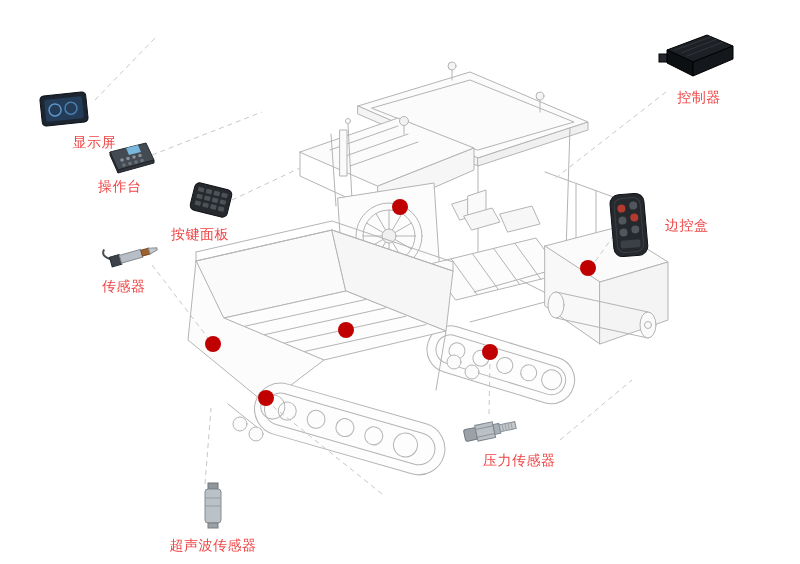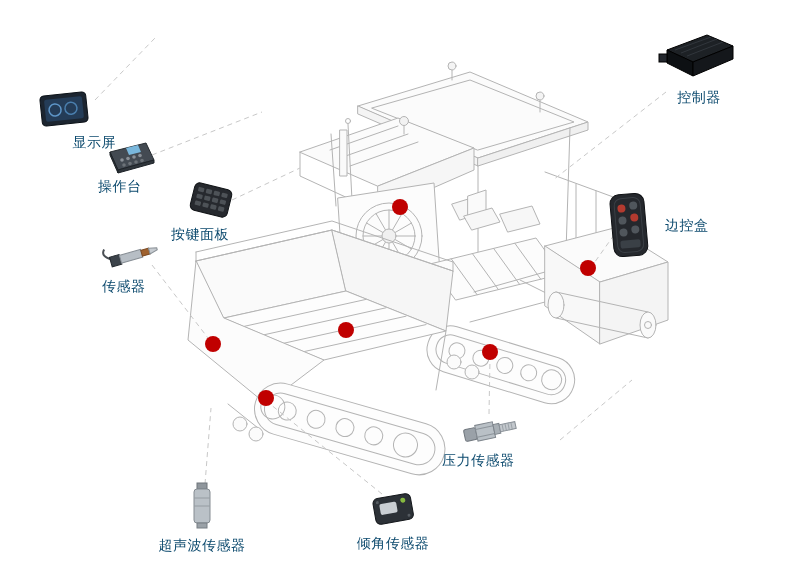--- a/index.html
+++ b/index.html
@@ -1,21 +1,21 @@
 <!DOCTYPE html>
 <html><head>
 <meta charset="utf-8">
 <style>
   html,body{margin:0;padding:0;background:#ffffff;}
   .canvas{
     position:relative;width:800px;height:564px;background:#ffffff;overflow:hidden;
     font-family:"DejaVu Sans","Liberation Sans",sans-serif;
   }
   .layer{position:absolute;left:0;top:0;}
-  .comp{position:absolute;font-size:14px;color:#0c4a6e;letter-spacing:.5px;}
+  .comp{position:absolute;font-size:14px;color:#ef4444;letter-spacing:.5px;}
   .comp .icon{line-height:0;}
   .comp .icon svg{display:block;}
   .comp .label{margin-top:4px;white-space:nowrap;}
 
   #comp-display{left:24px;top:88px;width:92px;}
   #comp-display .icon{margin-left:14px;}
   #comp-display .label{padding-left:2px;text-align:right;}
 
   #comp-console{left:96px;top:140px;width:92px;}
   #comp-console .icon{margin-left:8px;}
@@ -30,27 +30,27 @@
   #comp-sensor .label{padding-left:4px;}
 
   #comp-controller{left:652px;top:30px;width:94px;text-align:center;}
   #comp-controller .icon{display:inline-block;}
 
   #comp-side{left:604px;top:190px;display:flex;align-items:center;gap:11px;}
   #comp-side .label{margin-top:0;}
 
   #comp-pressure{left:440px;top:412px;width:102px;}
   #comp-pressure .icon{margin-left:20px;}
-  #comp-pressure .label{padding-left:2px;}
+  #comp-pressure .label{padding-left:2px;margin-left:41px;}
 
   #comp-speed{left:518px;top:436px;width:94px;}
   #comp-speed .icon{margin-left:16px;}
   #comp-speed .label{padding-left:1px;}
 
-  #comp-ultrasonic{left:153px;top:482px;width:98px;text-align:center;}
+  #comp-ultrasonic{left:164px;top:482px;width:98px;text-align:center;}
   #comp-ultrasonic .icon{display:inline-block;}
 
   #comp-tilt{left:350px;top:488px;width:86px;text-align:center;}
   #comp-tilt .icon{display:inline-block;}
 </style>
 </head>
 <body>
 
 <div class="canvas">
 
@@ -339,28 +339,14 @@
         <rect x="10" y="1" width="10" height="6" fill="#8f969c" stroke="#6e757b"></rect>
         <rect x="7" y="7" width="16" height="34" rx="3" fill="#bac1c7" stroke="#858c92"></rect>
         <line x1="7" y1="16" x2="23" y2="16" stroke="#959ca2"></line>
         <line x1="7" y1="24" x2="23" y2="24" stroke="#959ca2"></line>
         <rect x="10" y="41" width="10" height="5" fill="#9aa1a7" stroke="#777e84"></rect>
       </svg>
     </div>
     <div class="label">超声波传感器</div>
   </div>
 
-  <div class="comp" id="comp-tilt">
-    <div class="icon">
-      <svg width="48" height="40" viewBox="0 0 48 40">
-        <g transform="rotate(-10 24 20)">
-          <rect x="5" y="8" width="38" height="26" rx="5" fill="#2c3137" stroke="#14171b"></rect>
-          <rect x="11" y="14" width="17" height="11" rx="2" fill="#c9ced3"></rect>
-          <circle cx="35" cy="14" r="2.5" fill="#86b940"></circle>
-          <circle cx="9.5" cy="12" r="1.5" fill="#555b61"></circle>
-          <circle cx="38.5" cy="30" r="1.5" fill="#555b61"></circle>
-        </g>
-      </svg>
-    </div>
-    <div class="label">倾角传感器</div>
-  </div>
 
 </div>
 
 </body></html>

